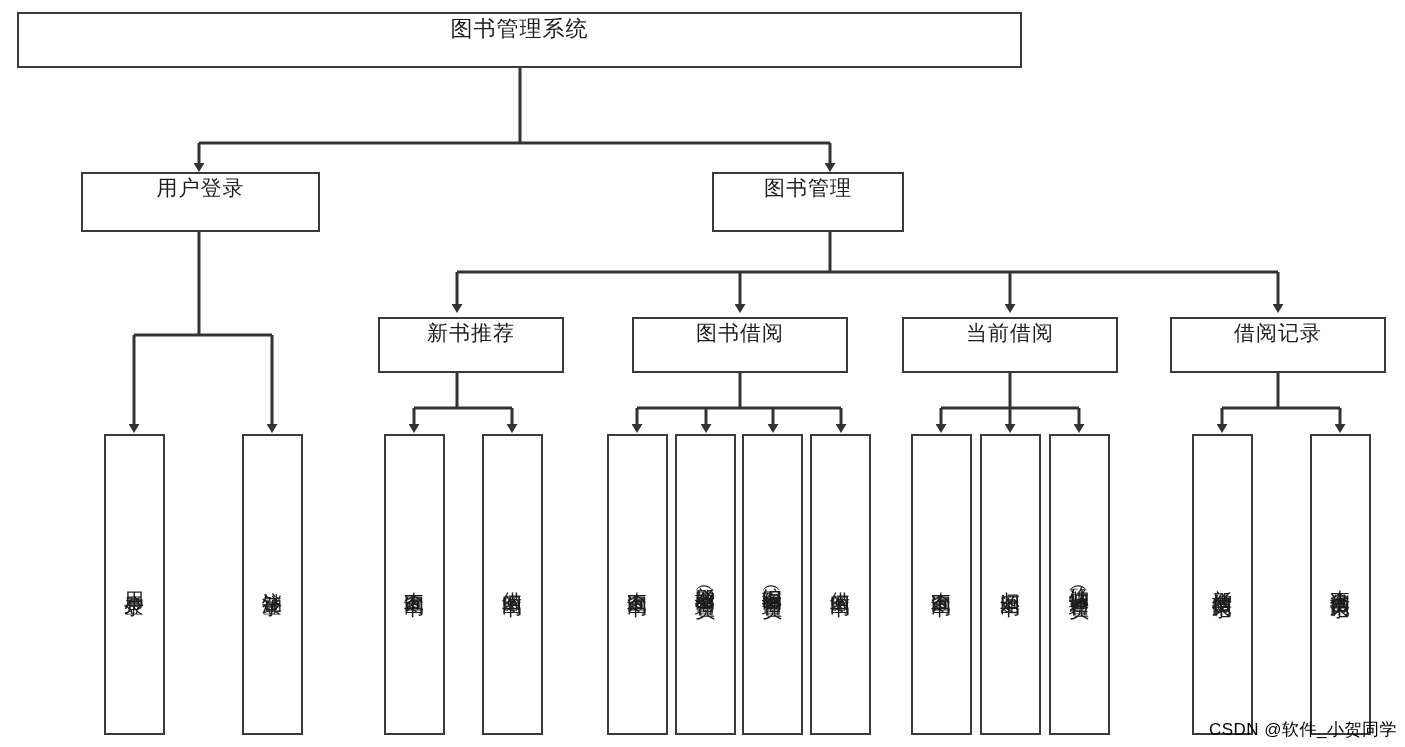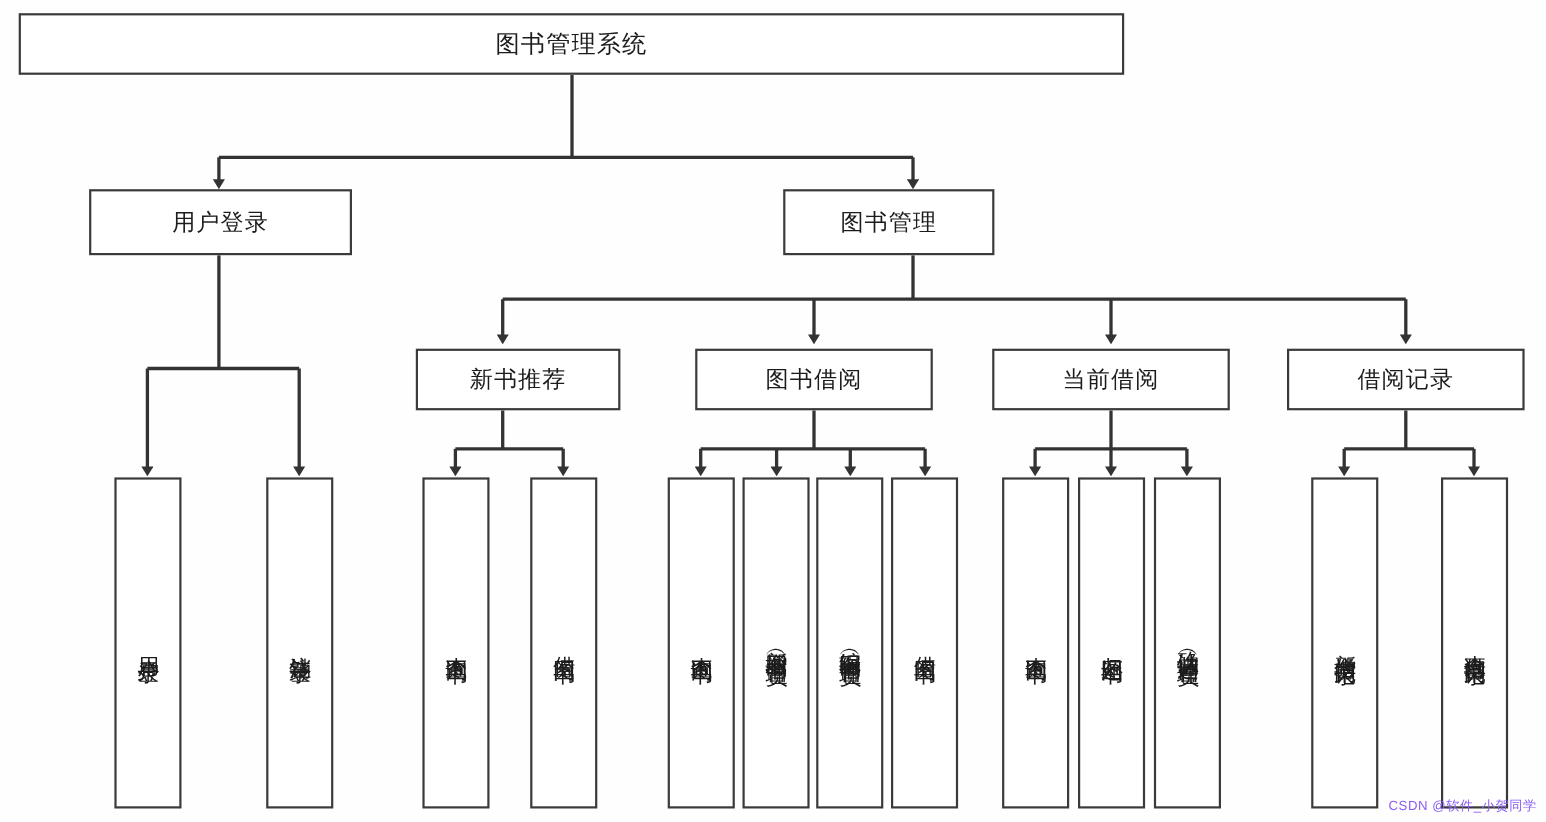--- a/index.html
+++ b/index.html
@@ -24,21 +24,20 @@
     width: 1405px;
     height: 747px;
     pointer-events: none;
   }
   .node {
     position: absolute;
     box-sizing: border-box;
     background: #ffffff;
     border: 2px solid #3a3a3a;
     display: flex;
-    align-items: center;
     justify-content: center;
     color: #1c1c1c;
   }
   .node-h {
     font-size: 21px;
     letter-spacing: 1px;
     white-space: nowrap;
   }
   .node-root {
     font-size: 22px;
@@ -51,22 +50,22 @@
     line-height: 1.2;
     letter-spacing: 2px;
     max-height: 288px;
     text-align: center;
     display: block;
   }
   .watermark {
     position: absolute;
     right: 8px;
     bottom: 6px;
-    font-size: 12px;
-    color: #8b5cf6;
+    font-size: 17px;
+    color: #000000;
     white-space: nowrap;
     letter-spacing: 0.5px;
   }
 </style>
 </head>
 <body>
 
 <div id="canvas">
 
   <svg class="edges" viewBox="0 0 1405 747">

